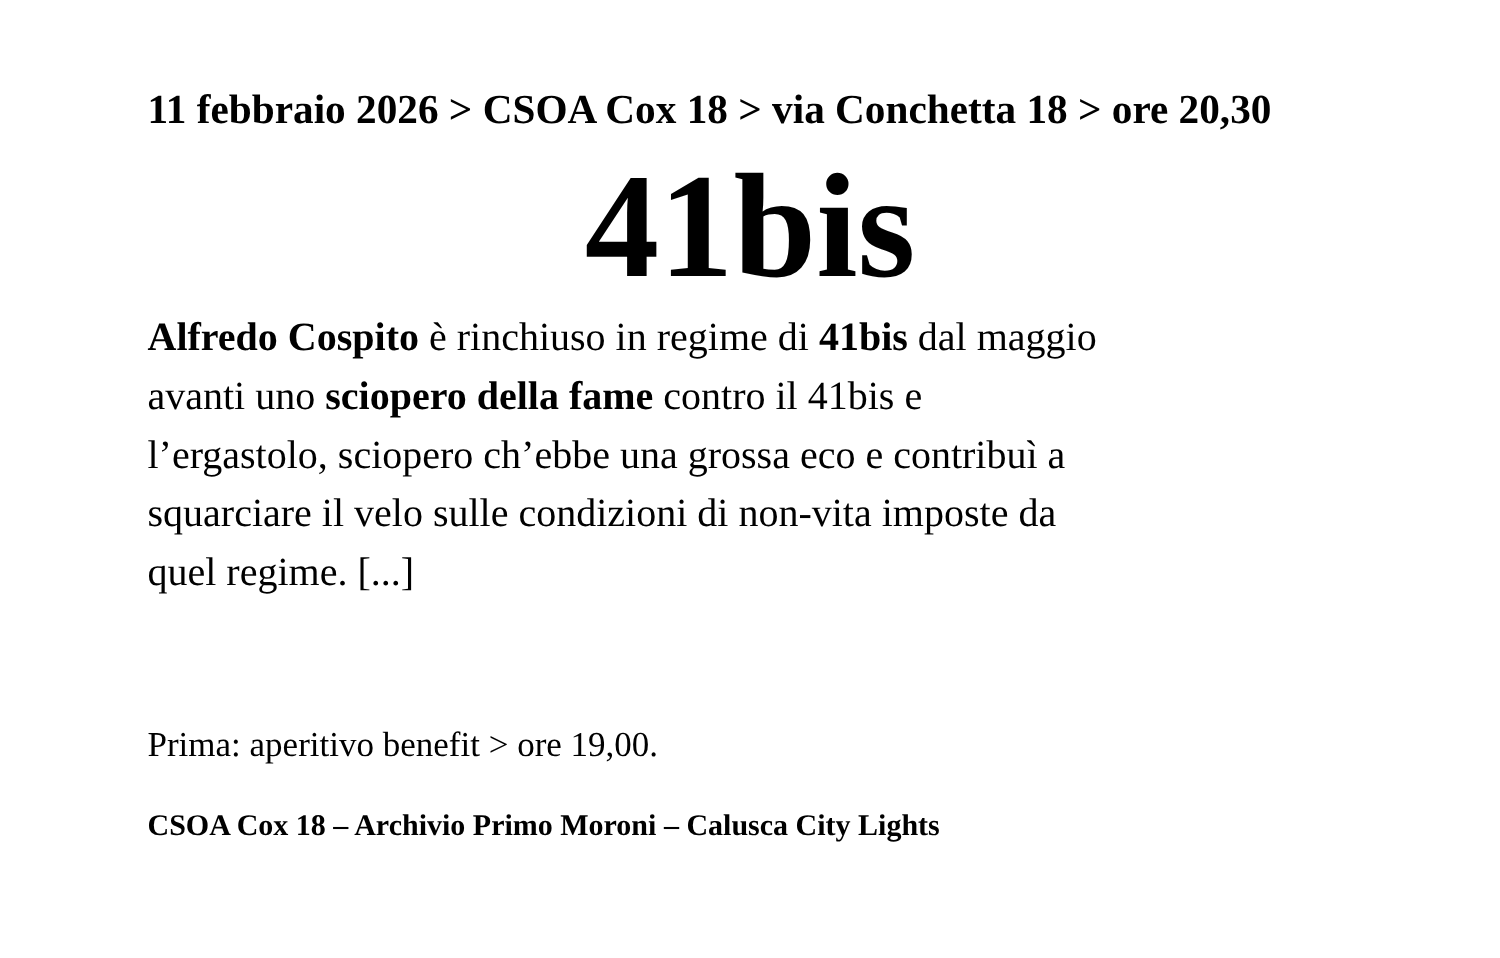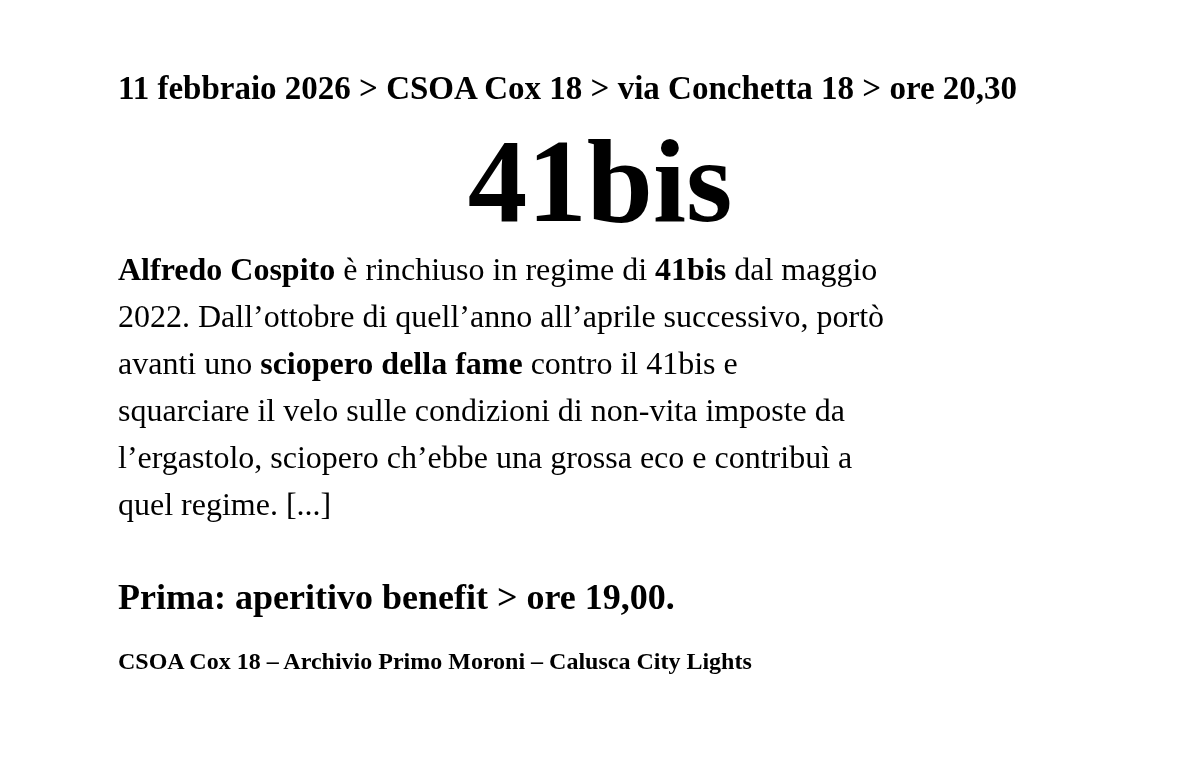--- a/index.html
+++ b/index.html
@@ -51,23 +51,23 @@
     white-space: nowrap;
   }
   .body-text b {
     font-weight: 700;
   }
   .aperitivo-line {
     position: absolute;
     top: 573px;
     left: 118px;
     right: 100px;
-    font-size: 36px;
+    font-size: 28px;
     line-height: 48px;
-    font-weight: 700;
+    font-weight: 400;
     white-space: nowrap;
   }
   .footer-line {
     position: absolute;
     top: 641px;
     left: 118px;
     right: 100px;
     font-size: 24px;
     line-height: 40px;
     font-weight: 700;
@@ -78,24 +78,23 @@
 <body>
 
 <div class="page">
 
   <div class="header-line">11 febbraio 2026 &gt; CSOA Cox 18 &gt; via Conchetta 18 &gt; ore 20,30</div>
 
   <h1 class="event-title">41bis</h1>
 
   <div class="body-text">
       <div class="line"><b>Alfredo Cospito</b><span> è rinchiuso in regime di </span><b>41bis</b><span> dal maggio</span></div>
-      <div class="line"><span>2022. Dall’ottobre di quell’anno all’aprile successivo, portò</span></div>
       <div class="line"><span>avanti uno </span><b>sciopero della fame</b><span> contro il 41bis e</span></div>
+      <div class="line"><span>l’ergastolo, sciopero ch’ebbe una grossa eco e contribuì a</span></div>
       <div class="line"><span>squarciare il velo sulle condizioni di non-vita imposte da</span></div>
-      <div class="line"><span>l’ergastolo, sciopero ch’ebbe una grossa eco e contribuì a</span></div>
       <div class="line"><span>quel regime. [...]</span></div>
     </div>
 
   <div class="aperitivo-line">Prima: aperitivo benefit &gt; ore 19,00.</div>
 
   <div class="footer-line">CSOA Cox 18 – Archivio Primo Moroni – Calusca City Lights</div>
 
 </div>
 
 </body></html>

